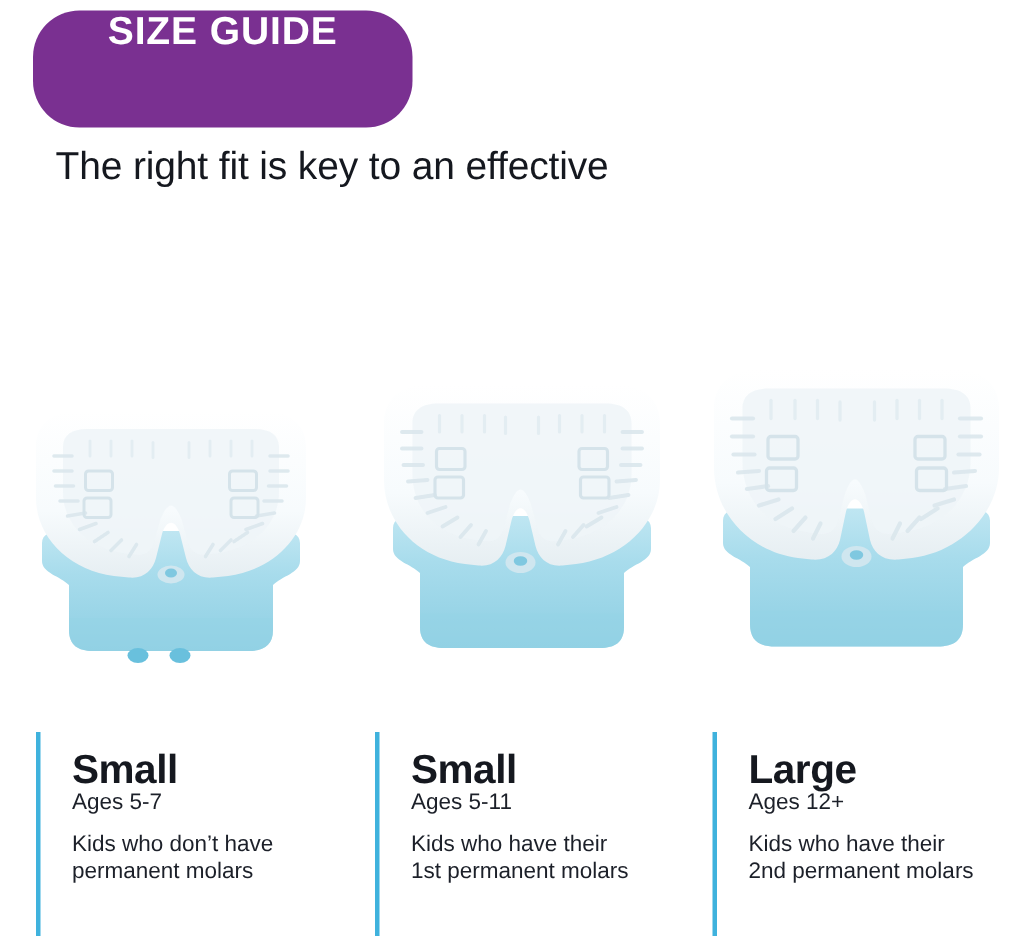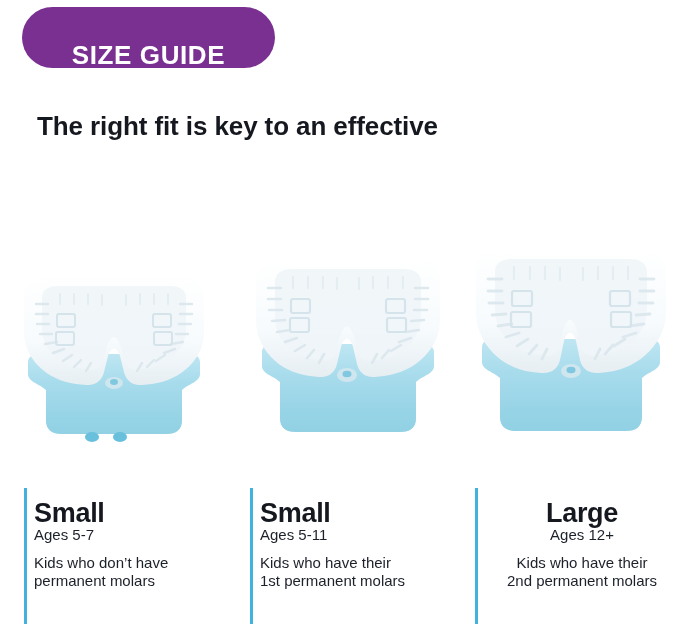--- a/index.html
+++ b/index.html
@@ -16,43 +16,43 @@
     color: #15181f;
     -webkit-font-smoothing: antialiased;
   }
 
   
   .badge {
     position: absolute;
     left: 22px;
     top: 7px;
     width: 253px;
-    height: 61px;
+    height: 78px;
     border-radius: 31px;
     background: #7a3091;
     display: flex;
-    align-items: flex-end;
+    align-items: flex-start;
     justify-content: center;
   }
   .badge-label {
     color: #ffffff;
     font-size: 26px;
     font-weight: bold;
     letter-spacing: 0.6px;
     line-height: 1;
   }
 
   
   .headline {
     position: absolute;
     left: 37px;
-    top: 111px;
+    top: 95px;
     width: 560px;
     font-size: 26px;
-    font-weight: 700;
+    font-weight: 400;
     line-height: 31px;
     color: #15181f;
     letter-spacing: -0.1px;
   }
   .headline-line { display: block; }
 
   
   .products {
     position: absolute;
     left: 0;
@@ -75,27 +75,27 @@
     position: absolute;
     left: 0;
     top: 488px;
     width: 679px;
     height: 140px;
   }
   .column {
     position: absolute;
     top: 0;
     height: 136px;
-    padding-left: 7px;
+    padding-left: 21px;
     border-left: 3px solid #3fb2dd;
     box-sizing: border-box;
   }
   .column.c0 { left: 24px;  width: 215px; }
   .column.c1 { left: 250px; width: 222px; }
-  .column.c2 { left: 475px; width: 204px; text-align: center; }
+  .column.c2 { left: 475px; width: 204px; }
 
   .size-name {
     font-size: 27px;
     font-weight: bold;
     line-height: 1;
     margin-top: 12px;
     color: #15181f;
     letter-spacing: -0.3px;
   }
   .size-ages {

